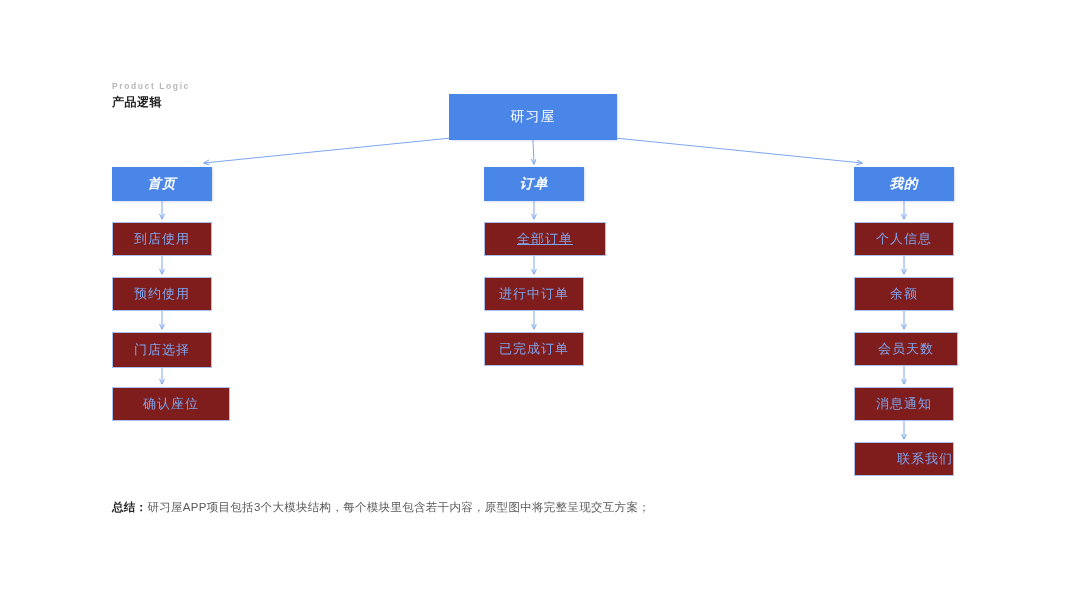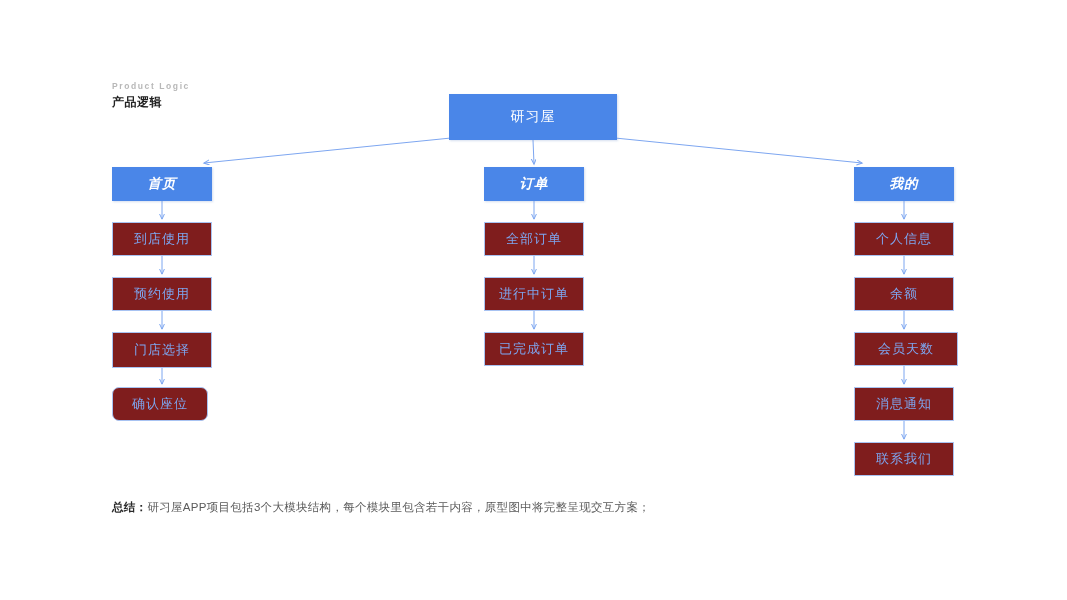--- a/index.html
+++ b/index.html
@@ -148,27 +148,27 @@
       </div>
       <div class="node leaf" style="left: 112px; top: 222px; width: 100px; height: 34px;">
         <span>到店使用</span>
       </div>
       <div class="node leaf" style="left: 112px; top: 277px; width: 100px; height: 34px;">
         <span>预约使用</span>
       </div>
       <div class="node leaf" style="left: 112px; top: 332px; width: 100px; height: 36px;">
         <span>门店选择</span>
       </div>
-      <div class="node leaf" style="left: 112px; top: 387px; width: 96px; height: 34px; border-radius: 7px;">
+      <div class="node leaf" style="left: 112px; top: 387px; width: 118px; height: 34px;">
         <span>确认座位</span>
       </div>
       <div class="node level2" style="left: 484px; top: 167px; width: 100px; height: 34px;">
         <span>订单</span>
       </div>
-      <div class="node leaf" style="left: 484px; top: 222px; width: 100px; height: 34px;">
+      <div class="node leaf" style="left: 484px; top: 222px; width: 122px; height: 34px; text-decoration: underline;">
         <span>全部订单</span>
       </div>
       <div class="node leaf" style="left: 484px; top: 277px; width: 100px; height: 34px;">
         <span>进行中订单</span>
       </div>
       <div class="node leaf" style="left: 484px; top: 332px; width: 100px; height: 34px;">
         <span>已完成订单</span>
       </div>
       <div class="node level2" style="left: 854px; top: 167px; width: 100px; height: 34px;">
         <span>我的</span>
@@ -178,21 +178,21 @@
       </div>
       <div class="node leaf" style="left: 854px; top: 277px; width: 100px; height: 34px;">
         <span>余额</span>
       </div>
       <div class="node leaf" style="left: 854px; top: 332px; width: 104px; height: 34px;">
         <span>会员天数</span>
       </div>
       <div class="node leaf" style="left: 854px; top: 387px; width: 100px; height: 34px;">
         <span>消息通知</span>
       </div>
-      <div class="node leaf" style="left: 854px; top: 442px; width: 100px; height: 34px;">
+      <div class="node leaf" style="left: 854px; top: 442px; width: 100px; height: 34px; justify-content: flex-end;">
         <span>联系我们</span>
       </div>
     </div>
 
   <div class="summary">
     <b>总结：</b><span>研习屋APP项目包括3个大模块结构，每个模块里包含若干内容，原型图中将完整呈现交互方案；</span>
   </div>
 
 </div>
 

